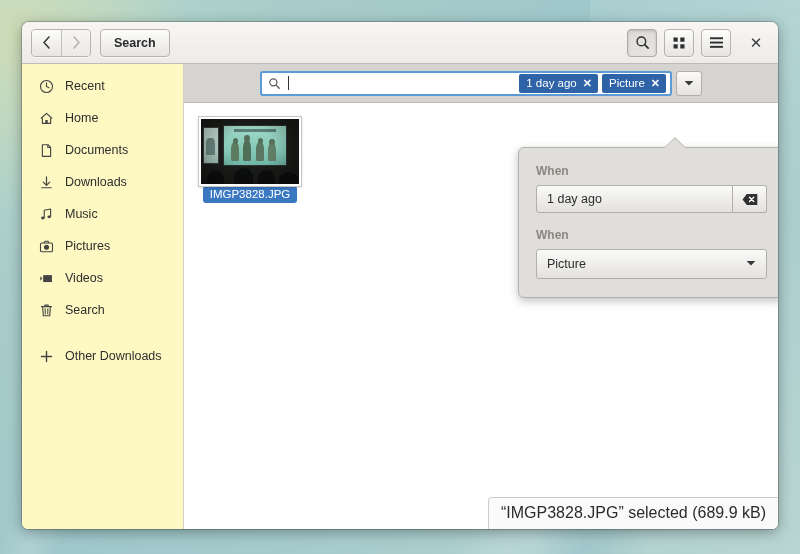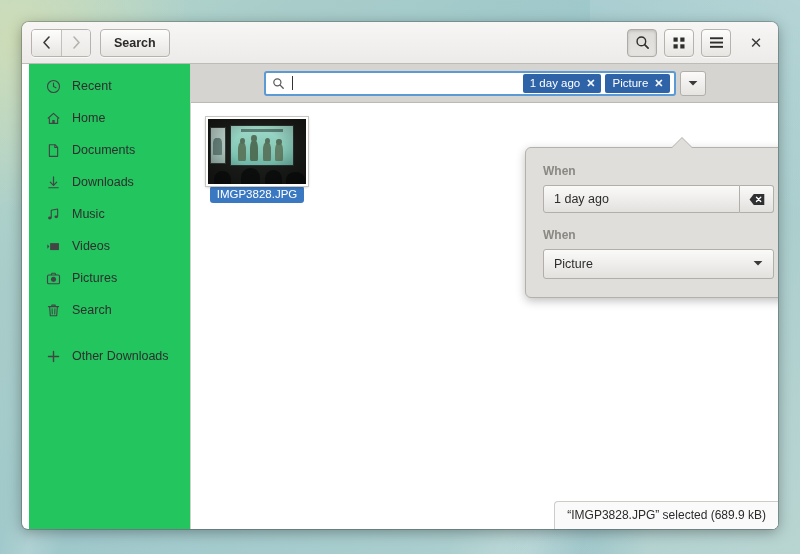--- a/index.html
+++ b/index.html
@@ -114,25 +114,24 @@
     flex: 1 1 auto;
     display: flex;
     min-height: 0;
     position: relative;
   }
 
   
   .sidebar {
     width: 162px;
     flex: 0 0 162px;
-    background: #22c55e;
+    background: #fef9c3;
     border-right: 1px solid #d3d0cc;
     padding-top: 6px;
     overflow: hidden;
-    margin-left: 7px;
   }
   .side-item {
     height: 32px;
     display: flex;
     align-items: center;
     padding-left: 16px;
     gap: 11px;
     color: #2e2e2e;
     font-size: 12.5px;
   }
@@ -371,21 +370,21 @@
 
   
   .statusbar {
     position: absolute;
     right: 0; bottom: 0;
     background: #fbfafa;
     border-top: 1px solid #cfccc8;
     border-left: 1px solid #cfccc8;
     border-radius: 4px 0 0 0;
     padding: 6px 12px 7px;
-    font-size: 12px;
+    font-size: 16px;
     color: #2b2b2b;
     white-space: nowrap;
     z-index: 20;
   }
 </style>
 </head>
 <body>
 
 <div class="wall-streak ws1"></div>
 <div class="wall-streak ws4"></div>
@@ -494,36 +493,36 @@
             <ellipse cx="4.1" cy="11.7" rx="1.9" ry="1.5" fill="#444"></ellipse>
             <ellipse cx="10.9" cy="10.5" rx="1.9" ry="1.5" fill="#444"></ellipse>
           </svg>
         </span>
         <span>Music</span>
       </div>
 
       <div class="side-item">
         <span class="side-icon">
           <svg width="15" height="15" viewBox="0 0 16 16">
-            <rect x="4.4" y="4.4" width="9.4" height="7.4" fill="#444"></rect>
-            <path d="M1.4 5.6 L3.6 8 L1.4 10.4 Z" fill="#444"></path>
-          </svg>
-        </span>
-        <span>Videos</span>
-      </div>
-
-      <div class="side-item">
-        <span class="side-icon">
-          <svg width="15" height="15" viewBox="0 0 16 16">
             <rect x="1.6" y="4.2" width="12.8" height="9.4" rx="1.4" fill="none" stroke="#444" stroke-width="1.2"></rect>
             <path d="M5.4 4.2 L6.4 2.4 L9.6 2.4 L10.6 4.2" fill="none" stroke="#444" stroke-width="1.2" stroke-linejoin="round"></path>
             <circle cx="8" cy="8.9" r="2.7" fill="#444"></circle>
           </svg>
         </span>
         <span>Pictures</span>
+      </div>
+
+      <div class="side-item">
+        <span class="side-icon">
+          <svg width="15" height="15" viewBox="0 0 16 16">
+            <rect x="4.4" y="4.4" width="9.4" height="7.4" fill="#444"></rect>
+            <path d="M1.4 5.6 L3.6 8 L1.4 10.4 Z" fill="#444"></path>
+          </svg>
+        </span>
+        <span>Videos</span>
       </div>
 
       <div class="side-item">
         <span class="side-icon">
           <svg width="15" height="15" viewBox="0 0 16 16">
             <path d="M2.6 3.8 L13.4 3.8" fill="none" stroke="#444" stroke-width="1.2" stroke-linecap="round"></path>
             <path d="M6.2 3.6 L6.2 2.2 L9.8 2.2 L9.8 3.6" fill="none" stroke="#444" stroke-width="1.2" stroke-linejoin="round"></path>
             <path d="M3.9 4.2 L4.6 13.6 L11.4 13.6 L12.1 4.2" fill="none" stroke="#444" stroke-width="1.2" stroke-linejoin="round"></path>
             <path d="M6.5 6.2 L6.7 11.6 M9.5 6.2 L9.3 11.6" fill="none" stroke="#444" stroke-width="1.1" stroke-linecap="round"></path>
           </svg>

